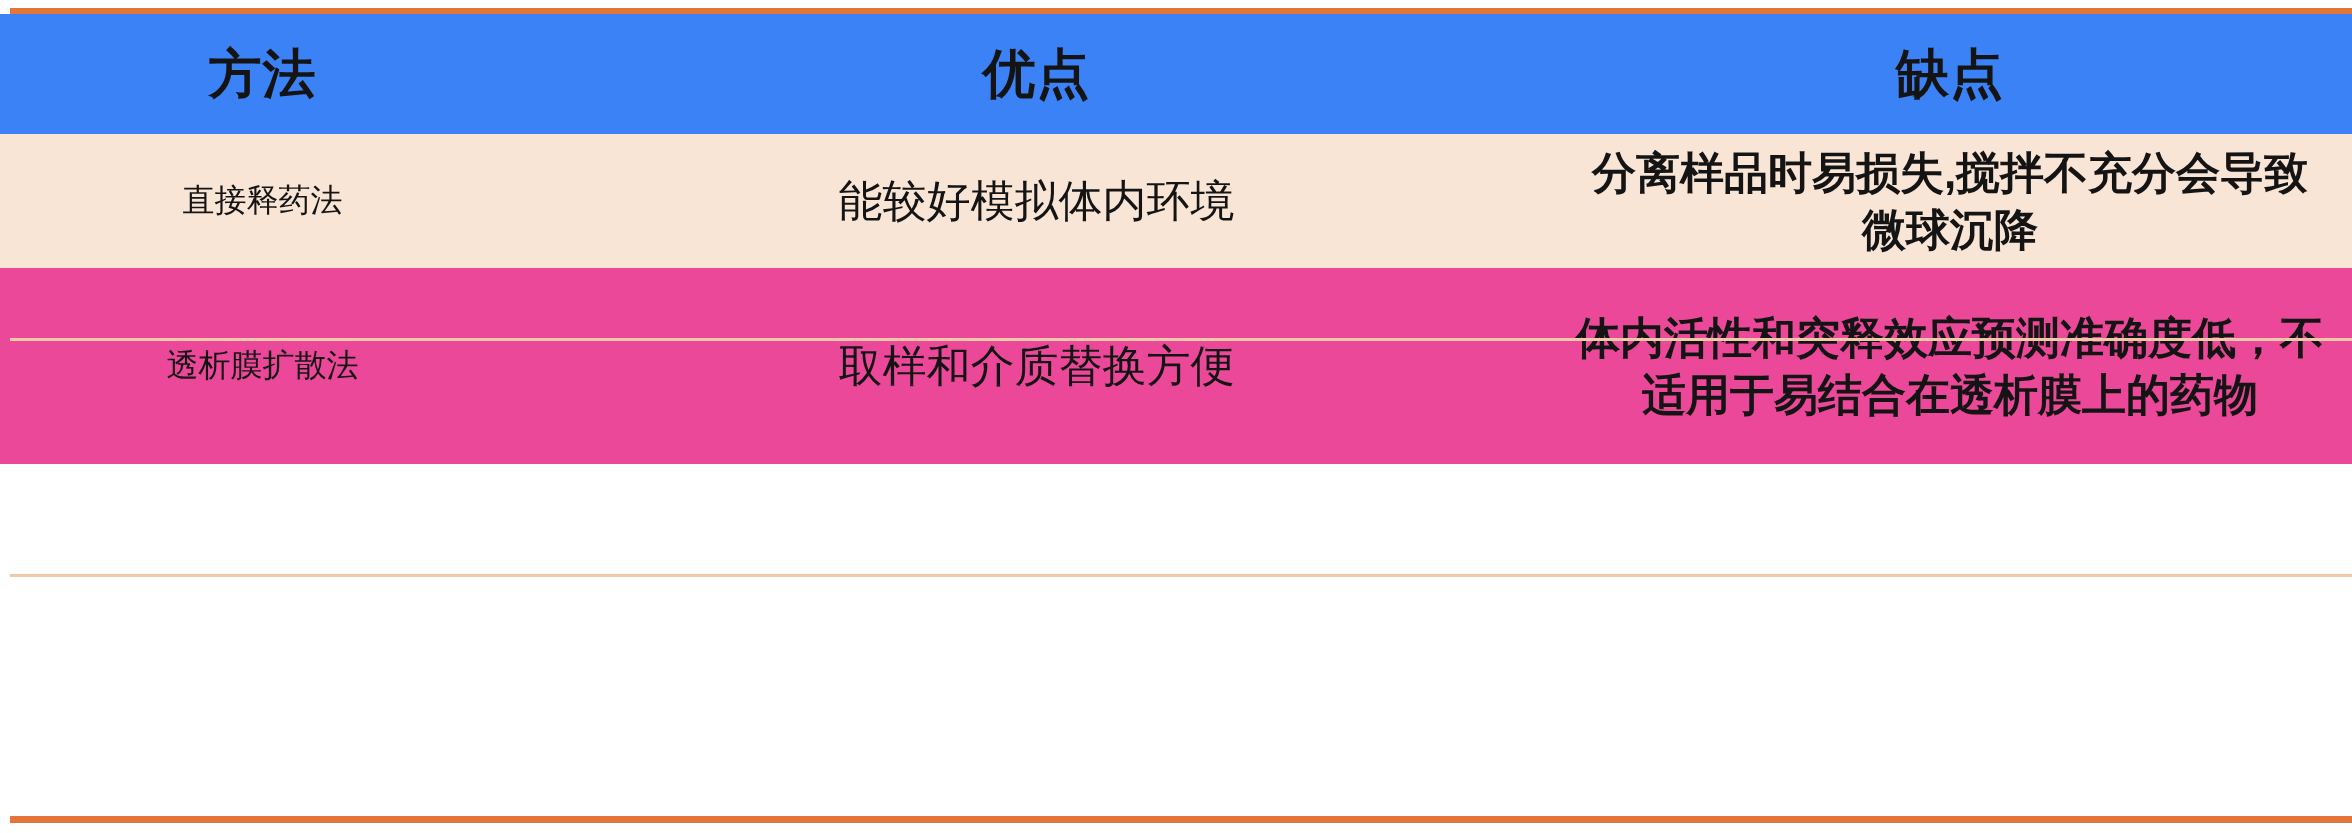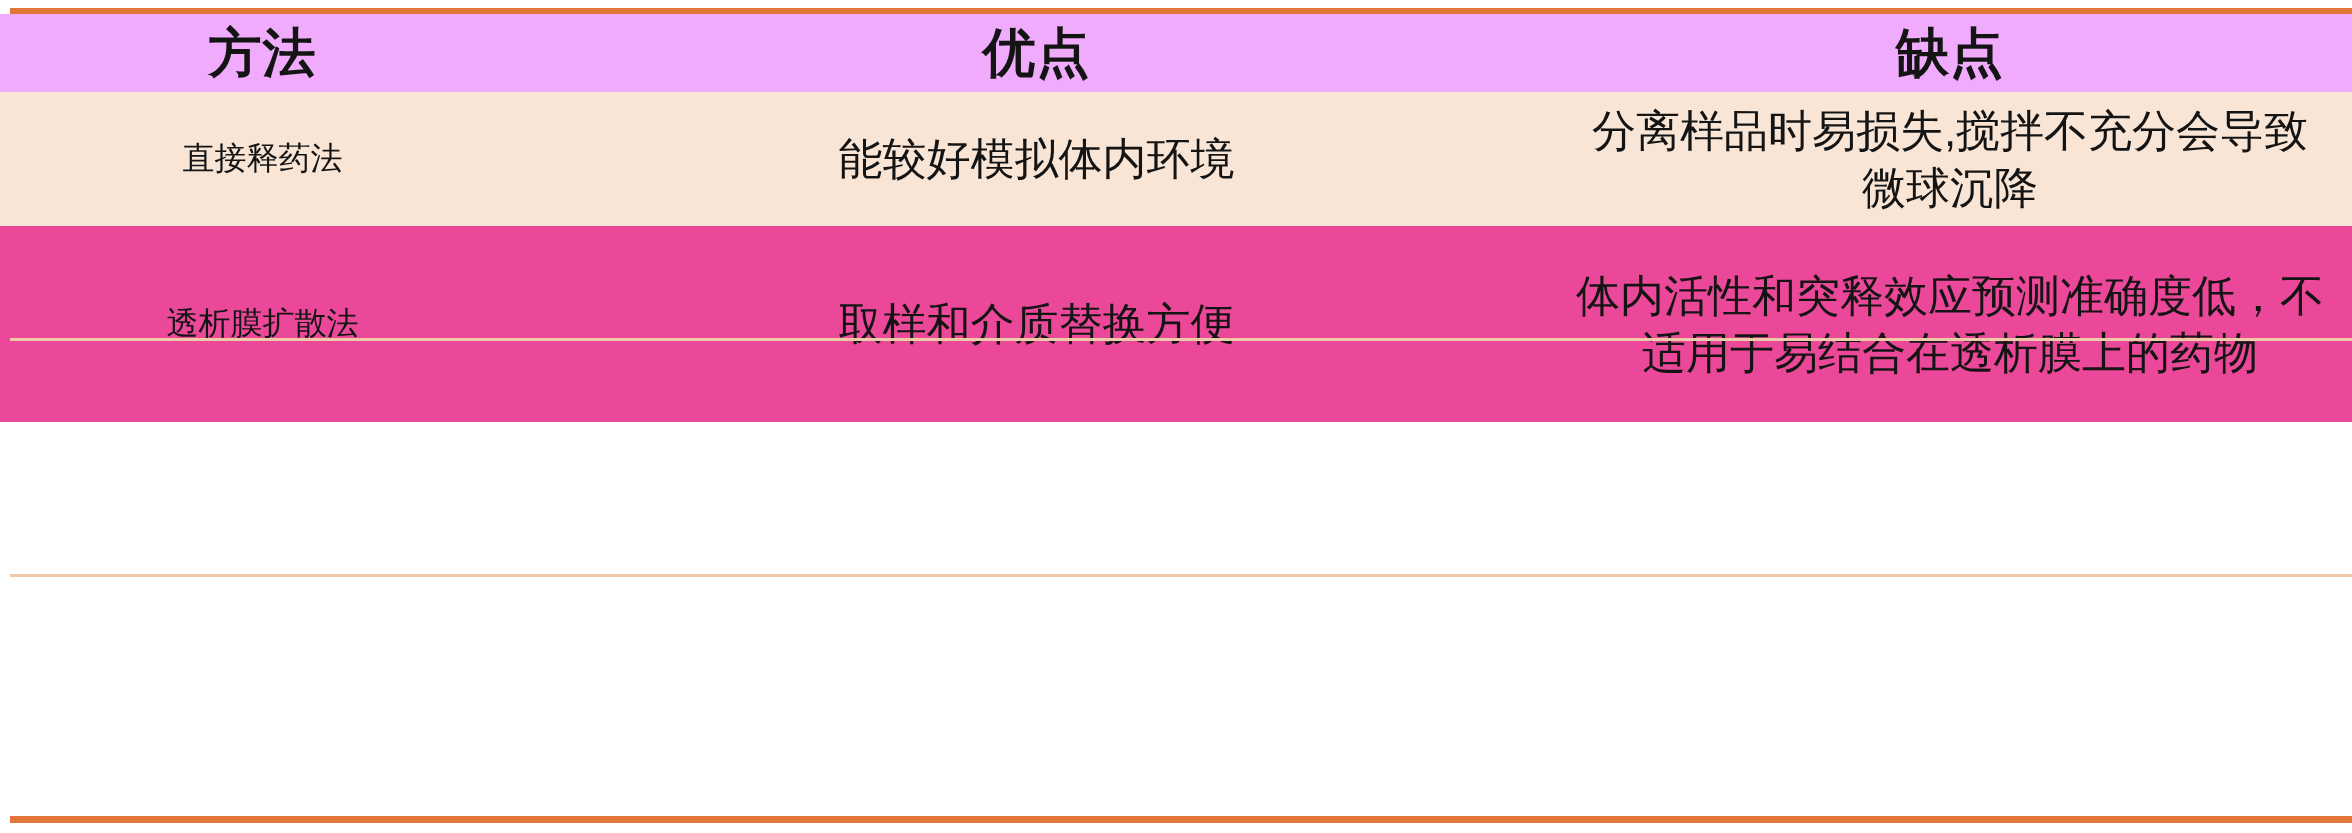--- a/index.html
+++ b/index.html
@@ -64,26 +64,26 @@
   .tbl th,
   .tbl td {
     padding: 0;
     margin: 0;
     text-align: center;
     vertical-align: middle;
     color: #141414;
   }
 
   .hdr-row th {
-    height: 78px;
+    height: 120px;
     font-size: 53px;
     font-weight: bold;
     line-height: 1.05;
     letter-spacing: 1px;
-    background: #f0abfc;
+    background: #3b82f6;
   }
 
   .data-row td {
     font-size: 44px;
     font-weight: normal;
     line-height: 1.30;
     padding: 8px 12px;
   }
 
   .data-row.shade td {
@@ -99,20 +99,21 @@
 
   .data-row td.cell-method {
     font-size: 32px;
     padding-left: 30px;
     padding-right: 30px;
   }
 
   .data-row td.cell-con {
     padding-left: 24px;
     padding-right: 24px;
+    font-weight: bold;
   }
 
   .divider-line {
     position: absolute;
     left: 10px;
     width: 2342px;
     height: 3px;
     background: #F0C9A8;
   }
   .divider-1 { top: 338px; }

